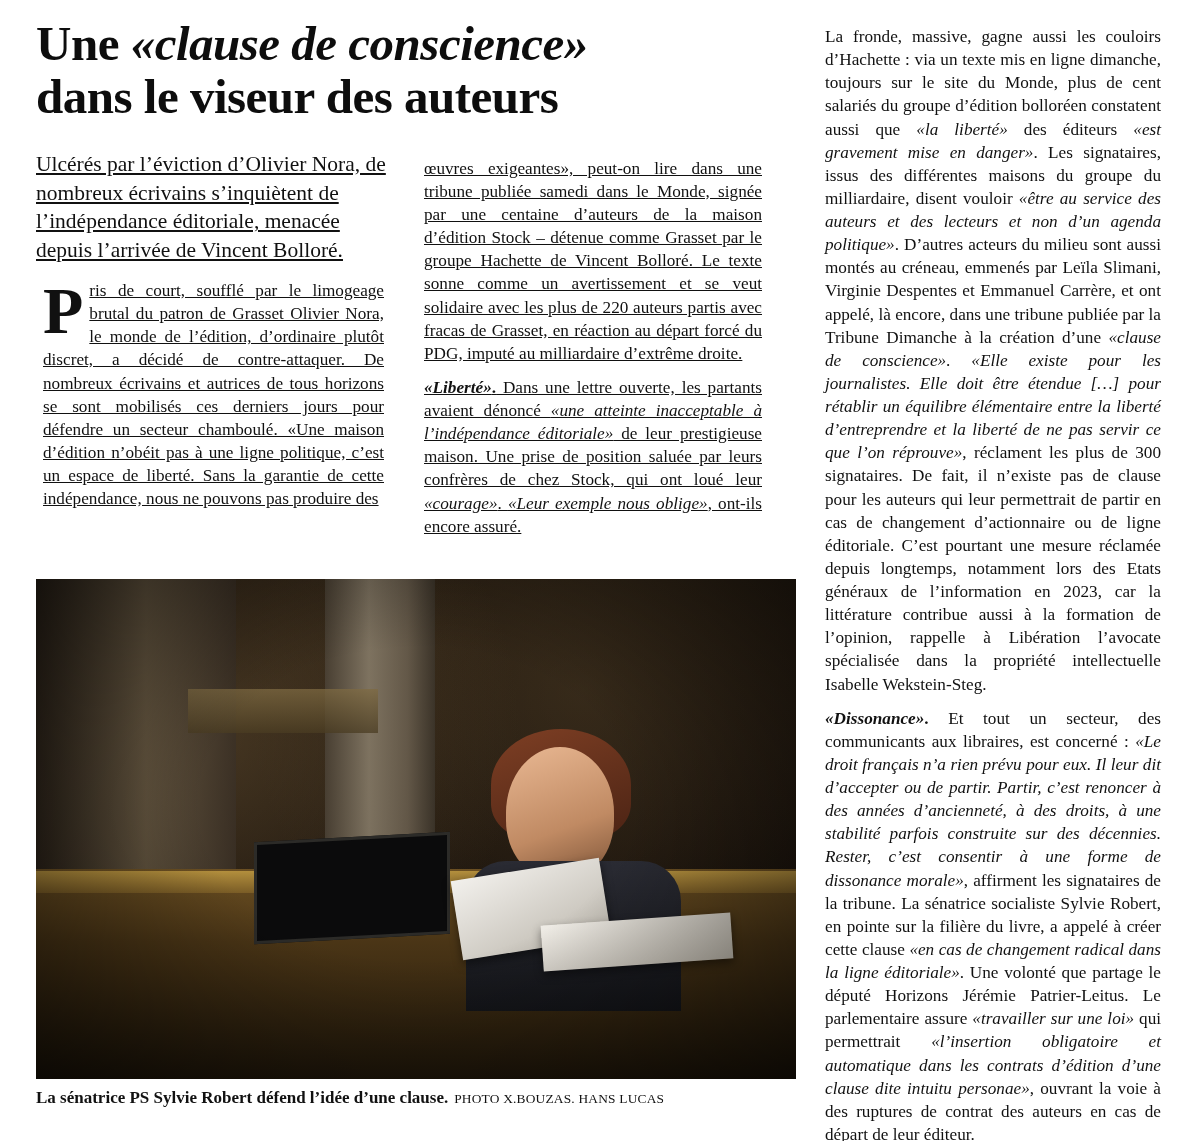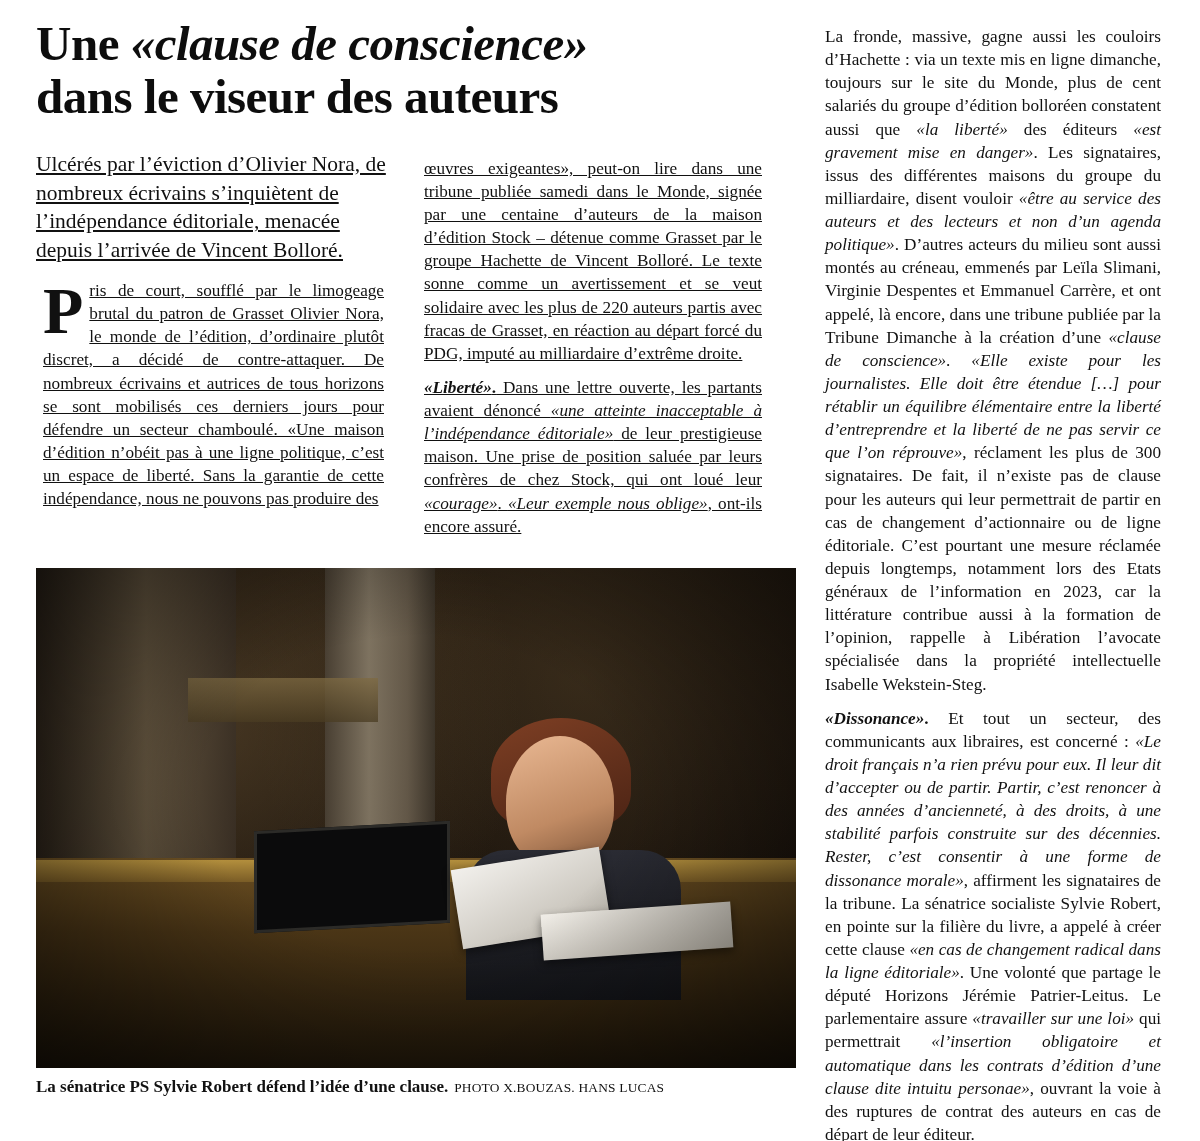--- a/index.html
+++ b/index.html
@@ -97,21 +97,21 @@
   }
   em, .ital {
     font-style: italic;
   }
   .sub-head {
     font-weight: bold;
   }
 
   
   .photo-wrap {
-    margin-top: 5px;
+    margin-top: 16px;
     width: 760px;
   }
   .photo {
     position: relative;
     width: 760px;
     height: 500px;
     overflow: hidden;
     background: #120d08;
   }
   .photo .bg {

